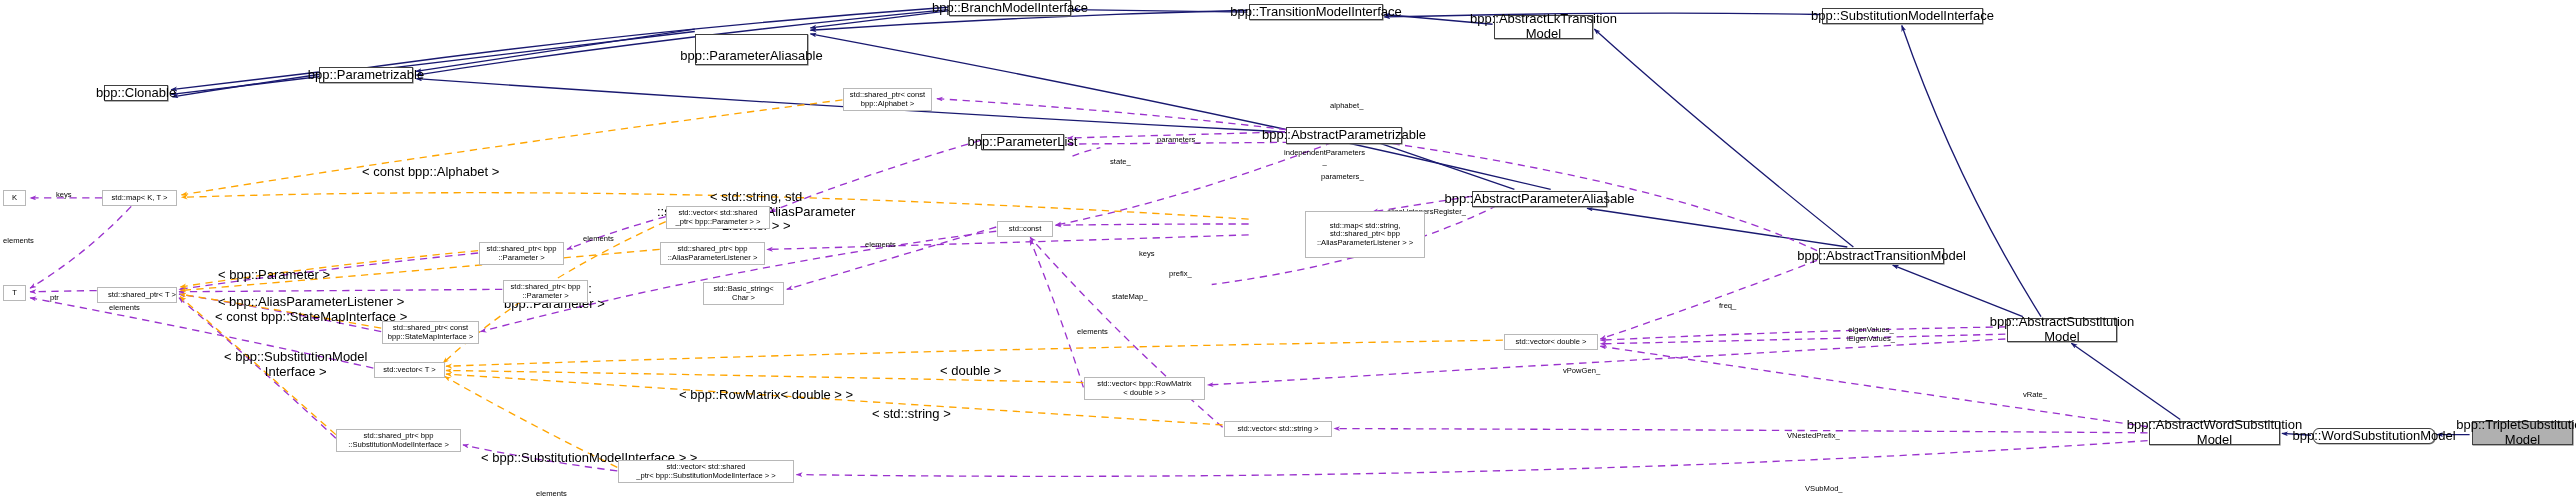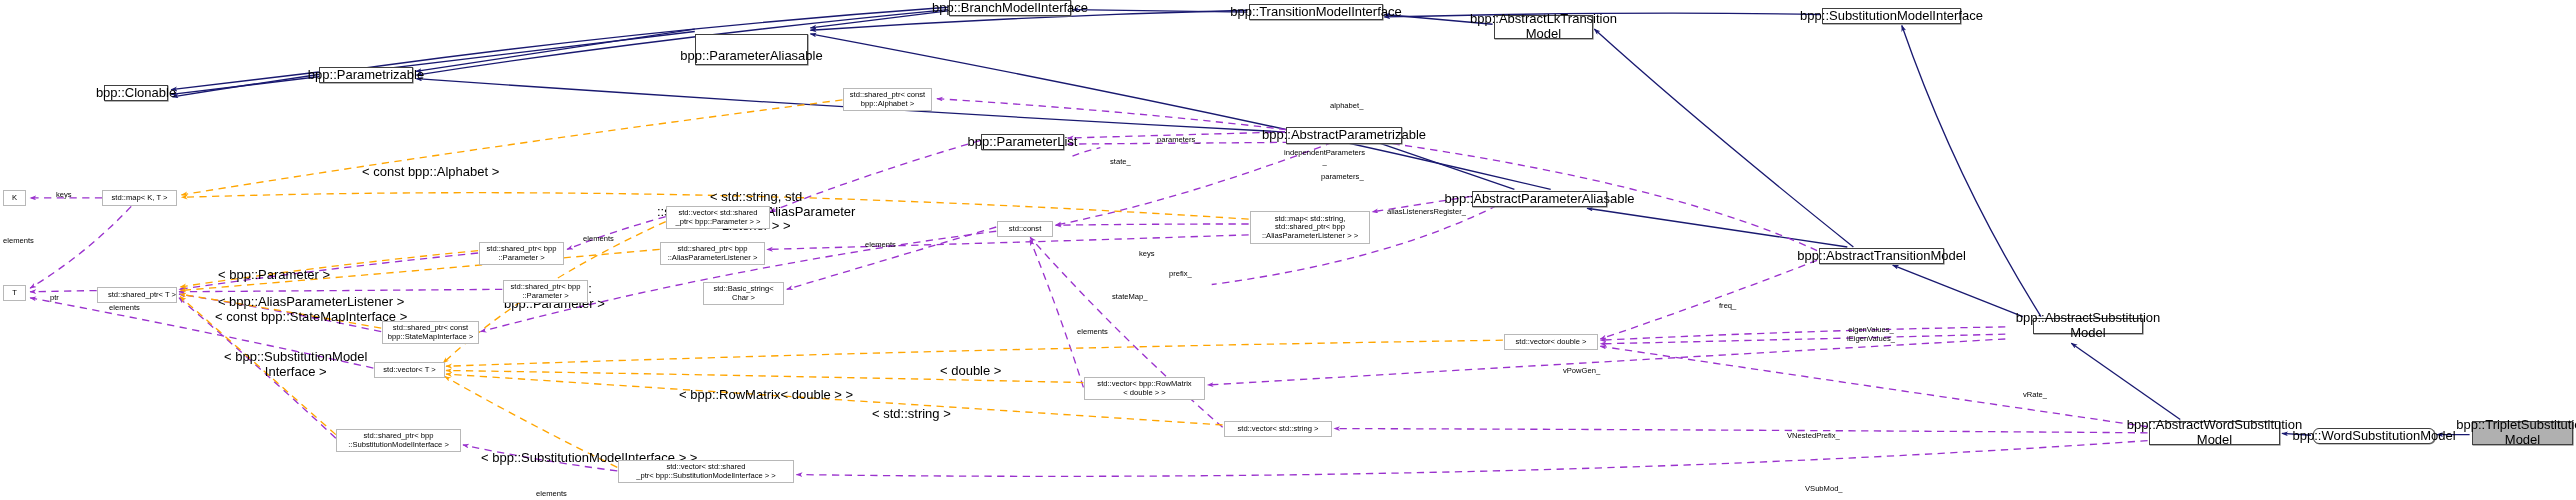--- a/index.html
+++ b/index.html
@@ -235,21 +235,21 @@
   </div>
 
   <div class="node cls" style="left:949px; top:0px; width:122px; height:15.8px;">
     <span>bpp::BranchModelInterface</span>
   </div>
 
   <div class="node cls" style="left:1249px; top:4.2px; width:134px; height:15.8px;">
     <span>bpp::TransitionModelInterface</span>
   </div>
 
-  <div class="node cls" style="left:1822px; top:7.9px; width:139px; height:15.8px;">
+  <div class="node cls" style="left:1822px; top:7.9px; width:161px; height:15.8px;">
     <span>bpp::SubstitutionModelInterface</span>
   </div>
 
   <div class="node cls" style="left:1494px; top:15px; width:99px; height:24px;">
     <span>bpp::AbstractLkTransition
 Model</span>
   </div>
 
   <div class="node stl" style="left:843px; top:88px; width:89px; height:23px;">
     <span>std::shared_ptr&lt; const
@@ -265,21 +265,21 @@
   </div>
 
   <div class="node cls" style="left:1472px; top:191px; width:135px; height:15.8px;">
     <span>bpp::AbstractParameterAliasable</span>
   </div>
 
   <div class="node cls" style="left:1819px; top:248px; width:125px; height:15.8px;">
     <span>bpp::AbstractTransitionModel</span>
   </div>
 
-  <div class="node cls" style="left:2007px; top:318px; width:110px; height:16px;margin-left:26px;">
+  <div class="node cls" style="left:2007px; top:318px; width:110px; height:24px;">
     <span>bpp::AbstractSubstitution
 Model</span>
   </div>
 
   <div class="node cls" style="left:2149px; top:421px; width:131px; height:24px;">
     <span>bpp::AbstractWordSubstitution
 Model</span>
   </div>
 
   <div class="node cls" style="left:2313px; top:428px; width:122px; height:15.8px;border-radius:6px;">
@@ -338,21 +338,21 @@
 
   <div class="node stl" style="left:703px; top:282px; width:81px; height:23px;">
     <span>std::Basic_string&lt;
 Char &gt;</span>
   </div>
 
   <div class="node stl" style="left:997px; top:221px; width:56px; height:15.8px;">
     <span>std::const</span>
   </div>
 
-  <div class="node stl" style="left:1250px; top:211px; width:120px; height:33px;">
+  <div class="node stl" style="left:1305px; top:211px; width:120px; height:47px;">
     <span>std::map&lt; std::string,
 std::shared_ptr&lt; bpp
 ::AliasParameterListener &gt; &gt;</span>
   </div>
 
   <div class="node stl" style="left:1504px; top:334px; width:94px; height:15.8px;">
     <span>std::vector&lt; double &gt;</span>
   </div>
 
   <div class="node stl" style="left:1084px; top:377px; width:121px; height:23px;">

